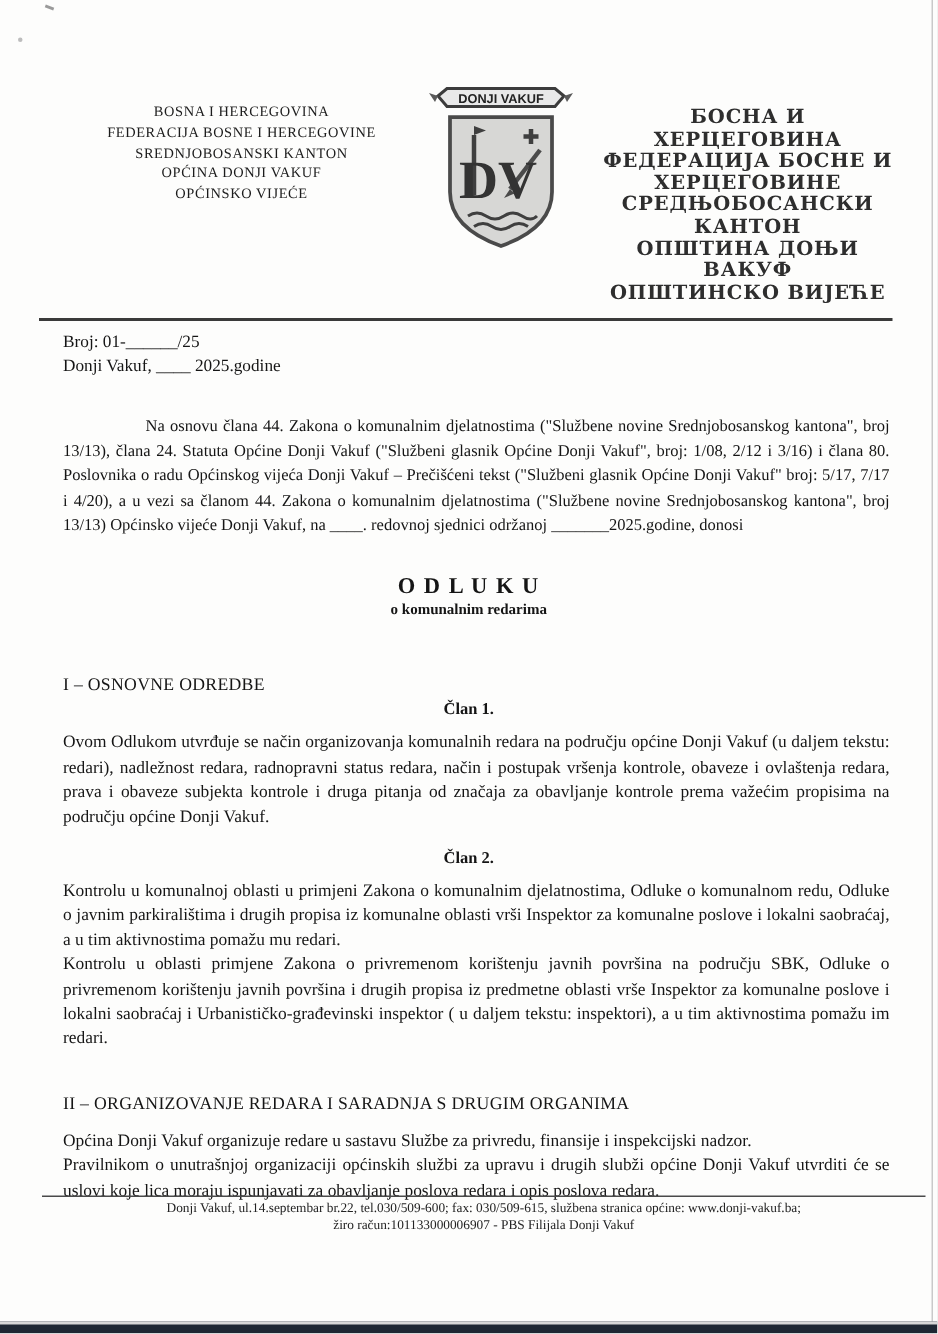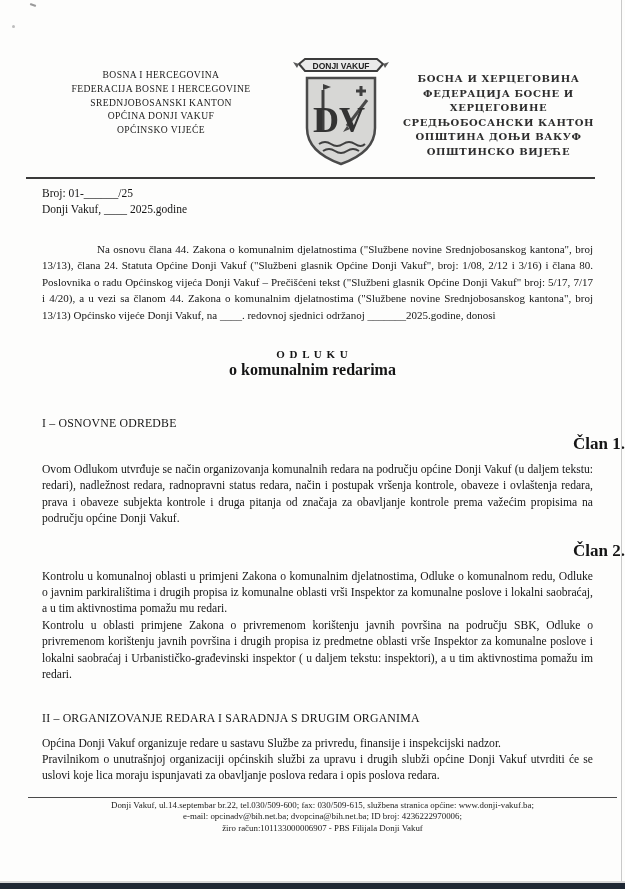--- a/index.html
+++ b/index.html
@@ -20,27 +20,27 @@
   .lh-left{
     width:242px;
     margin-top:12px;
     text-align:center;
     font-weight:normal;
     font-size:9.6px;
     line-height:13.8px;
     letter-spacing:.4px;
     color:#1c1c1c;
   }
-  .emblem-wrap{width:118px;display:flex;justify-content:center;}
+  .emblem-wrap{width:118px;display:flex;}
   .lh-right{
     flex:1;
     margin-top:16px;
     text-align:center;
     font-weight:bold;
-    font-size:10px;
+    font-size:13px;
     line-height:14.6px;
     letter-spacing:.6px;
     color:#2e2e2e;
     font-family:"DejaVu Serif","Liberation Serif",serif;
   }
   .lh-line{display:block;}
   
   .rule-top{
     border:none;
     border-top:2px solid #3a3a3a;
@@ -48,32 +48,32 @@
   }
   
   .ref{margin:7px 32px 0 42px;font-size:11.5px;line-height:15.5px;}
   .preamble{
     margin:24px 32px 0 42px;
     font-size:11px;line-height:16.4px;
     text-align:justify;
     text-indent:55px;
   }
   .title-block{margin-top:25px;text-align:center;}
-  .doc-title{font-weight:bold;font-size:11px;letter-spacing:1px;}
-  .doc-subtitle{font-weight:bold;font-size:16px;margin-top:1px;}
+  .doc-title{font-weight:bold;font-size:15px;letter-spacing:1px;}
+  .doc-subtitle{font-weight:bold;font-size:10px;margin-top:1px;}
   .section-heading{
     margin:37px 32px 0 42px;
     font-size:11.8px;
     letter-spacing:.2px;
   }
   .section-heading.second{margin-top:27px;}
   .article-label{
-    text-align:right;
+    text-align:center;
     font-weight:bold;
-    font-size:17px;
+    font-size:11px;
     margin-top:3px;
   }
   .article-label.spaced{margin-top:13px;}
   .body-par{
     margin:8px 32px 0 42px;
     font-size:11.6px;line-height:16.4px;
     text-align:justify;
   }
   .body-par.flow{margin-top:0;}
   .body-par.first-c3{margin-top:10px;text-align:left;}
@@ -177,21 +177,20 @@
   <p class="body-par">Kontrolu u komunalnoj oblasti u primjeni Zakona o komunalnim djelatnostima, Odluke o komunalnom redu, Odluke o javnim parkiralištima i drugih propisa iz komunalne oblasti vrši Inspektor za komunalne poslove i lokalni saobraćaj, a u tim aktivnostima pomažu mu redari.</p>
   <p class="body-par flow">Kontrolu u oblasti primjene Zakona o privremenom korištenju javnih površina na području SBK, Odluke o privremenom korištenju javnih površina i drugih propisa iz predmetne oblasti vrše Inspektor za komunalne poslove i lokalni saobraćaj i Urbanističko-građevinski inspektor ( u daljem tekstu: inspektori), a u tim aktivnostima pomažu im redari.</p>
 
   <div class="section-heading second">II – ORGANIZOVANJE REDARA I SARADNJA S DRUGIM ORGANIMA</div>
 
   <p class="body-par first-c3">Općina Donji Vakuf organizuje redare u sastavu Službe za privredu, finansije i inspekcijski nadzor.</p>
   <p class="body-par flow">Pravilnikom o unutrašnjoj organizaciji općinskih službi za upravu i drugih slubži općine Donji Vakuf utvrditi će se uslovi koje lica moraju ispunjavati za obavljanje poslova redara i opis poslova redara.</p>
 
   <footer class="page-footer">
     <div>Donji Vakuf, ul.14.septembar br.22, tel.030/509-600; fax: 030/509-615, službena stranica općine: www.donji-vakuf.ba;</div>
-    <div>e-mail: opcinadv@bih.net.ba; dvopcina@bih.net.ba; ID broj: 4236222970006;</div>
     <div>žiro račun:101133000006907 - PBS Filijala Donji Vakuf</div>
   </footer>
 
   <div class="scan-speck-1"></div>
   <div class="scan-speck-2"></div>
   <div class="scan-right-shadow"></div>
   <div class="scan-bottom-bar"></div>
 
 </div>
 

